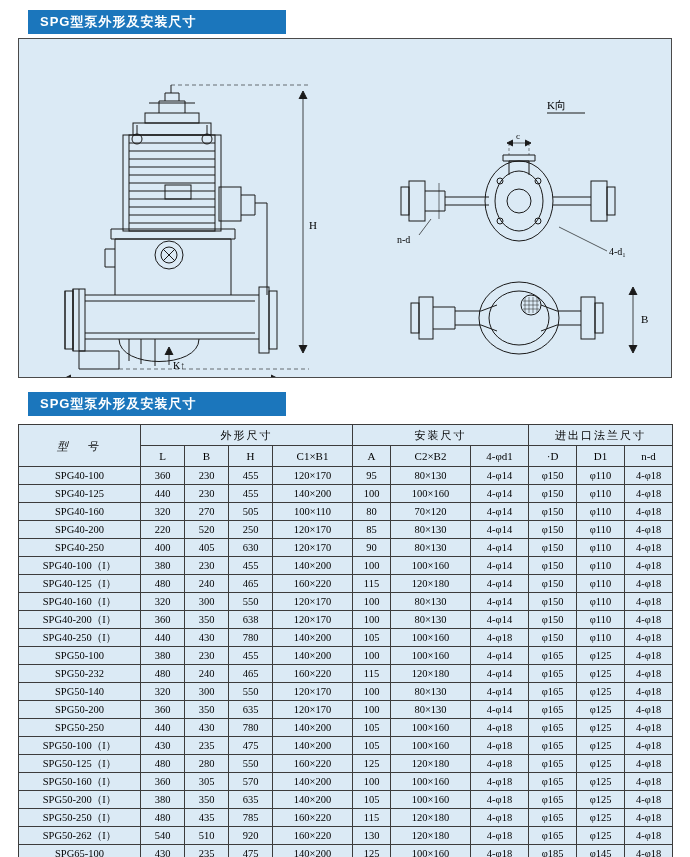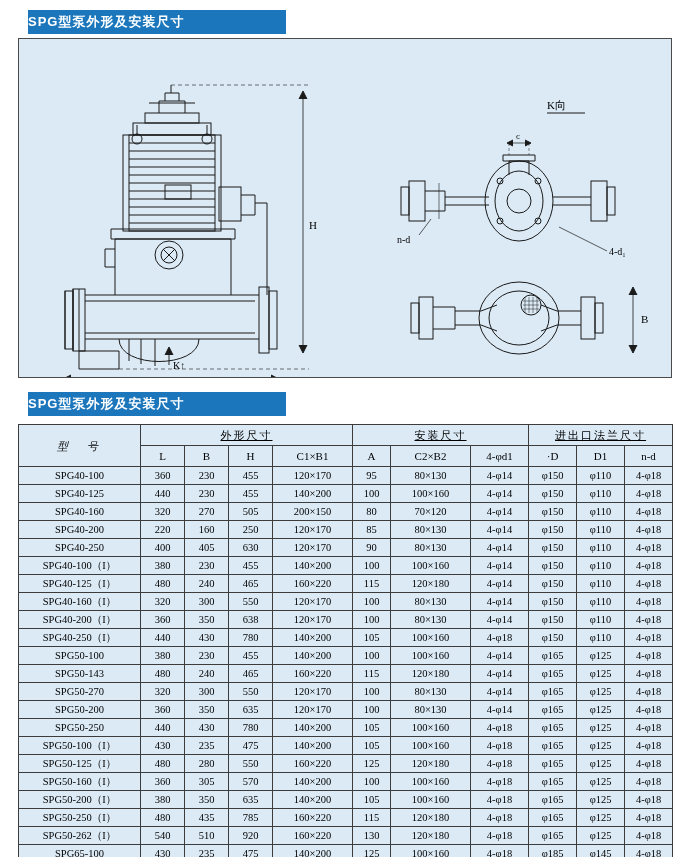--- a/index.html
+++ b/index.html
@@ -25,20 +25,21 @@
   
   .title-bar {
     position: absolute;
     background: #1b76bc;
     color: #ffffff;
     font-size: 13px;
     font-weight: bold;
     letter-spacing: 1px;
     display: flex;
     align-items: center;
+    padding-left: 12px;
     box-sizing: border-box;
   }
   #title-bar-1 { left: 28px; top: 10px; width: 258px; height: 24px; }
   #title-bar-2 { left: 28px; top: 392px; width: 258px; height: 24px; }
 
   
   .figure-panel {
     position: absolute;
     left: 18px;
     top: 38px;
@@ -72,21 +73,21 @@
     height: 17px;
     line-height: 17px;
     white-space: nowrap;
   }
   table.spec th {
     font-weight: normal;
     font-size: 11px;
     height: 20px;
     line-height: 20px;
   }
-  th.grp { font-size: 11.5px; letter-spacing: 2px; text-decoration: underline; }
+  th.grp { font-size: 11.5px; letter-spacing: 2px; }
   th.model { font-size: 12px; letter-spacing: 4px; font-style: italic; }
   td.model-cell {
     text-align: left;
     padding-left: 12px;
     font-size: 11px;
   }
   col.c-model { width: 122px; }
   col.c-l  { width: 44px; }
   col.c-b  { width: 44px; }
   col.c-h  { width: 44px; }
@@ -302,32 +303,32 @@
             <td>4-φ14</td>
             <td>φ150</td>
             <td>φ110</td>
             <td>4-φ18</td>
           </tr>
           <tr>
             <td class="model-cell">SPG40-160</td>
             <td>320</td>
             <td>270</td>
             <td>505</td>
-            <td>200×150</td>
+            <td>100×110</td>
             <td>80</td>
             <td>70×120</td>
             <td>4-φ14</td>
             <td>φ150</td>
             <td>φ110</td>
             <td>4-φ18</td>
           </tr>
           <tr>
             <td class="model-cell">SPG40-200</td>
             <td>220</td>
-            <td>160</td>
+            <td>520</td>
             <td>250</td>
             <td>120×170</td>
             <td>85</td>
             <td>80×130</td>
             <td>4-φ14</td>
             <td>φ150</td>
             <td>φ110</td>
             <td>4-φ18</td>
           </tr>
           <tr>
@@ -415,34 +416,34 @@
             <td>455</td>
             <td>140×200</td>
             <td>100</td>
             <td>100×160</td>
             <td>4-φ14</td>
             <td>φ165</td>
             <td>φ125</td>
             <td>4-φ18</td>
           </tr>
           <tr>
-            <td class="model-cell">SPG50-143</td>
+            <td class="model-cell">SPG50-232</td>
             <td>480</td>
             <td>240</td>
             <td>465</td>
             <td>160×220</td>
             <td>115</td>
             <td>120×180</td>
             <td>4-φ14</td>
             <td>φ165</td>
             <td>φ125</td>
             <td>4-φ18</td>
           </tr>
           <tr>
-            <td class="model-cell">SPG50-270</td>
+            <td class="model-cell">SPG50-140</td>
             <td>320</td>
             <td>300</td>
             <td>550</td>
             <td>120×170</td>
             <td>100</td>
             <td>80×130</td>
             <td>4-φ14</td>
             <td>φ165</td>
             <td>φ125</td>
             <td>4-φ18</td>

